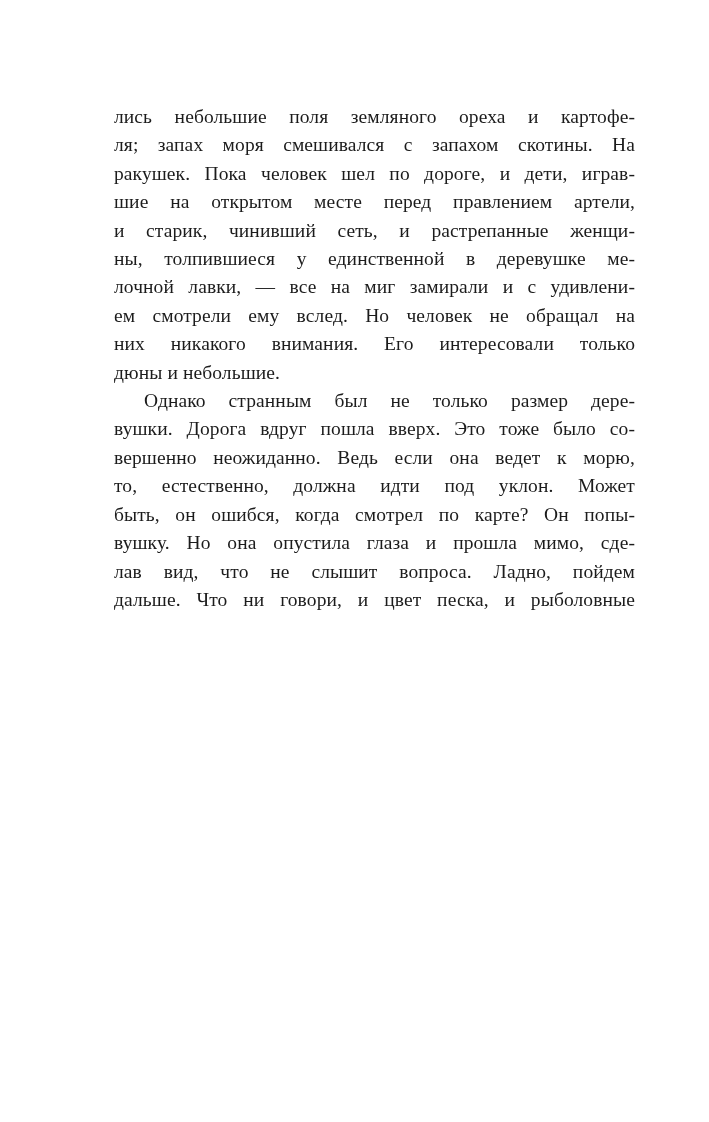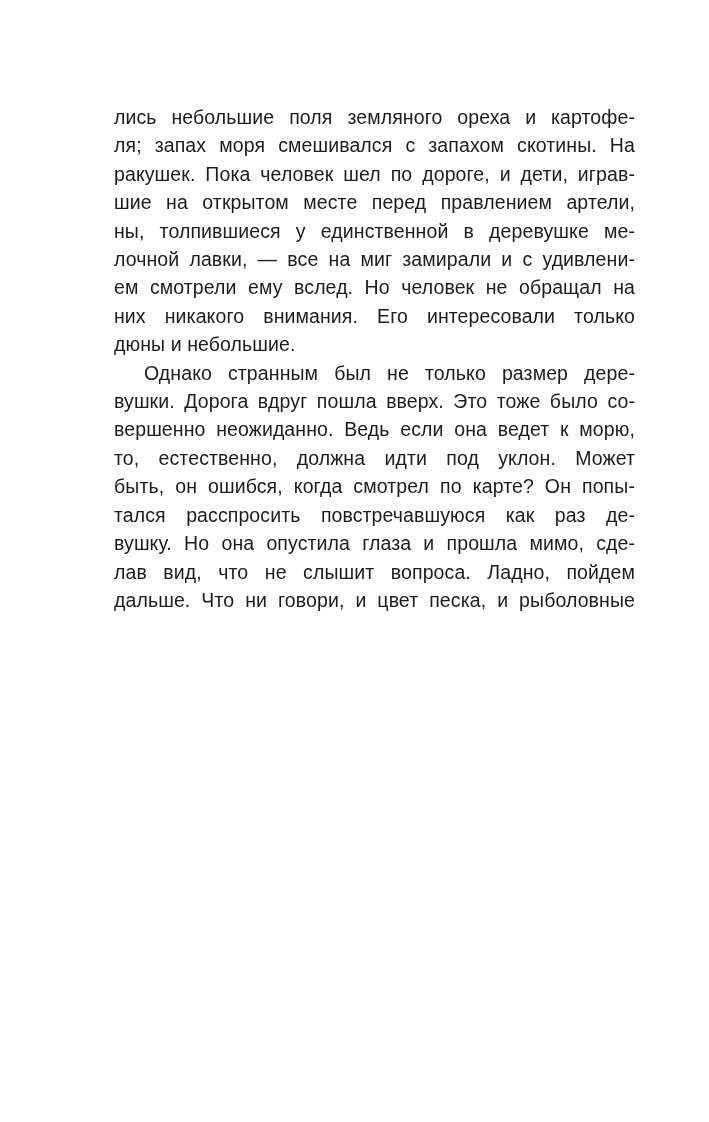--- a/index.html
+++ b/index.html
@@ -6,21 +6,21 @@
     margin: 0;
     padding: 0;
     background: #ffffff;
   }
   .book-page {
     position: relative;
     width: 709px;
     height: 794px;
     background: #ffffff;
     overflow: hidden;
-    font-family: Liberation Sans, sans-serif;
+    font-family: Liberation Serif, serif;
   }
   .text-block {
     position: absolute;
     left: 114px;
     top: 103px;
     width: 521px;
     font-size: 19.5px;
     line-height: 28.4px;
     color: #1c1c1c;
     letter-spacing: 0.1px;
@@ -48,29 +48,29 @@
 </style>
 </head>
 <body>
 
 <div class="book-page">
   <div class="text-block">
       <div class="line">лись небольшие поля земляного ореха и картофе-</div>
       <div class="line">ля; запах моря смешивался с запахом скотины. На</div>
       <div class="line">ракушек. Пока человек шел по дороге, и дети, играв-</div>
       <div class="line">шие на открытом месте перед правлением артели,</div>
+      <div class="line">и старик, чинивший сеть, и растрепанные женщи-</div>
       <div class="line">ны, толпившиеся у единственной в деревушке ме-</div>
       <div class="line">лочной лавки, — все на миг замирали и с удивлени-</div>
       <div class="line">ем смотрели ему вслед. Но человек не обращал на</div>
       <div class="line">них никакого внимания. Его интересовали только</div>
       <div class="line last">дюны и небольшие.</div>
       <div class="line indent">Однако странным был не только размер дере-</div>
       <div class="line">вушки. Дорога вдруг пошла вверх. Это тоже было со-</div>
       <div class="line">вершенно неожиданно. Ведь если она ведет к морю,</div>
       <div class="line">то, естественно, должна идти под уклон. Может</div>
       <div class="line">быть, он ошибся, когда смотрел по карте? Он попы-</div>
-      <div class="line">тался расспросить повстречавшуюся как раз де-</div>
       <div class="line">вушку. Но она опустила глаза и прошла мимо, сде-</div>
       <div class="line">лав вид, что не слышит вопроса. Ладно, пойдем</div>
       <div class="line">дальше. Что ни говори, и цвет песка, и рыболовные</div>
     </div>
   <div class="page-number">12</div>
 </div>
 
 </body></html>

